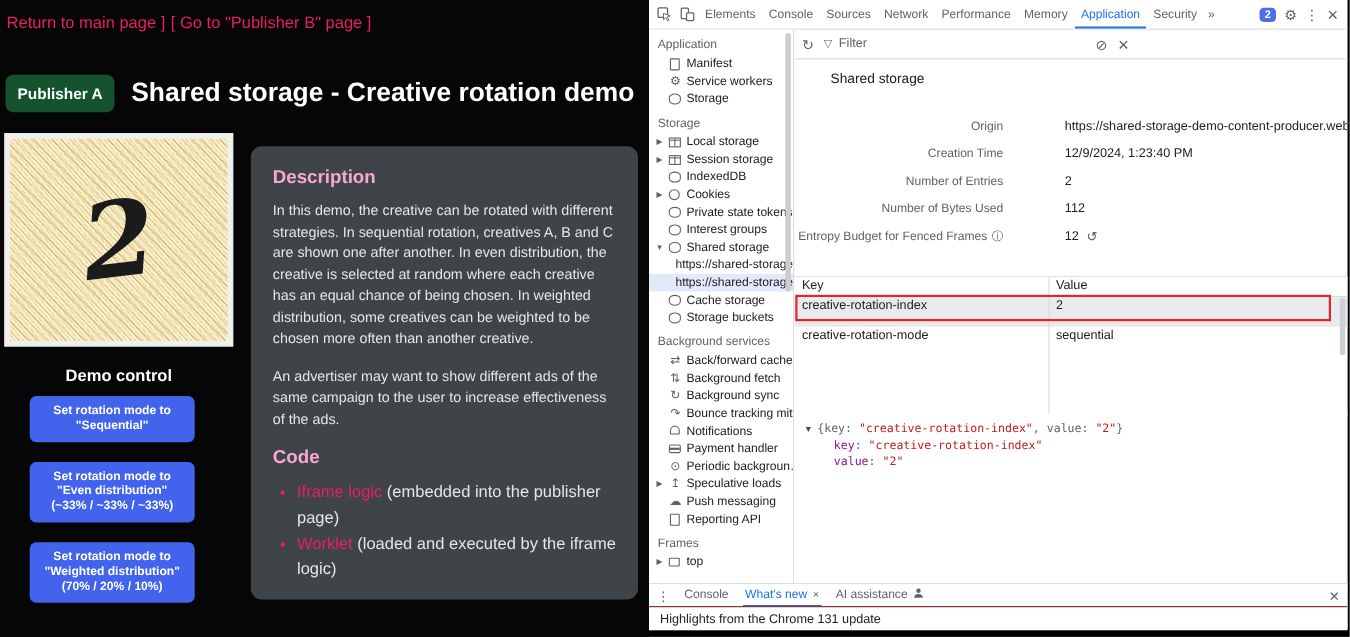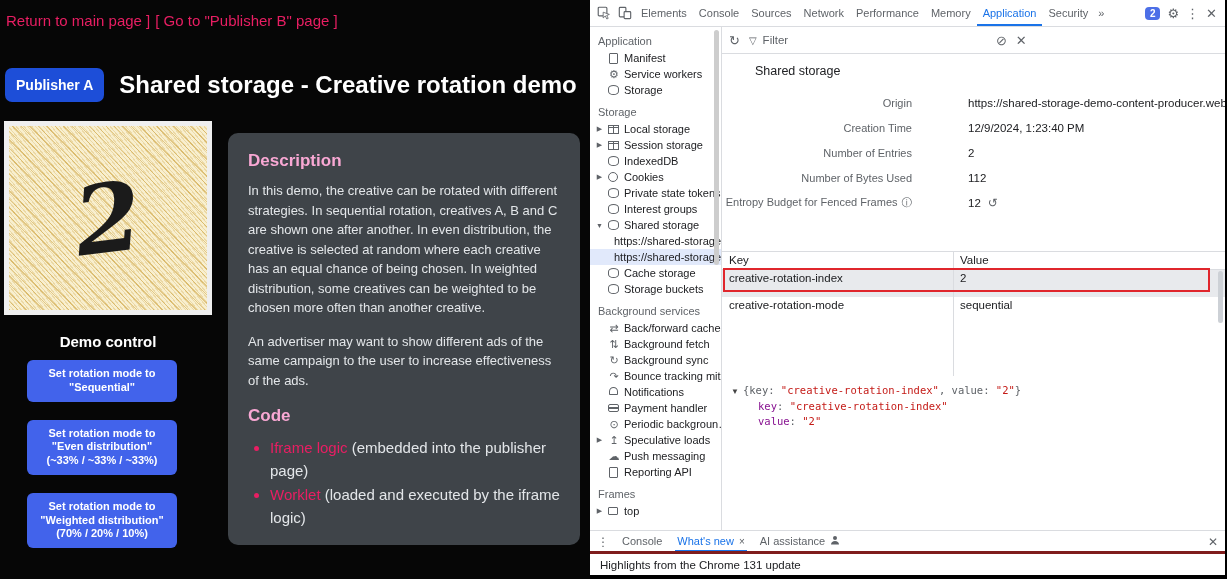--- a/index.html
+++ b/index.html
@@ -5,21 +5,21 @@
   html,body{margin:0;padding:0;}
   body{width:1227px;height:579px;background:#000;position:relative;overflow:hidden;
        font-family:"Liberation Sans",sans-serif;}
   .stage{position:absolute;inset:0;}
 
   
   .site{position:absolute;left:0;top:0;width:590px;height:579px;background:#060606;color:#fff;overflow:hidden;}
   .nav{position:absolute;top:12px;left:6px;font-size:15px;white-space:nowrap;}
   .navlink{color:#e91e63;margin-right:5px;cursor:pointer;}
   .hdr{position:absolute;top:68px;left:5px;display:flex;align-items:center;gap:15px;}
-  .badge{background:#1d4ed8;color:#fff;font-weight:bold;font-size:14px;padding:9px 11px;border-radius:7px;white-space:nowrap;text-align:center;}
+  .badge{background:#14532d;color:#fff;font-weight:bold;font-size:14px;padding:9px 11px;border-radius:7px;white-space:nowrap;text-align:center;}
   .hdr h1{font-size:24px;font-weight:bold;margin:0;white-space:nowrap;}
   .creative{position:absolute;left:4px;top:121px;width:198px;height:184px;border:5px solid #efefef;
     background-color:#f8efcf;
     background-image:
       repeating-linear-gradient(45deg, rgba(198,150,40,.45) 0 1px, transparent 1px 6px),
       repeating-linear-gradient(50deg, rgba(198,150,40,.25) 0 1px, transparent 1px 3px);
     display:flex;align-items:center;justify-content:center;}
   .creative-num{font-family:"DejaVu Serif",serif;font-style:italic;font-weight:bold;font-size:95px;
     color:#1b1b1b;transform:rotate(-7deg);line-height:1;}
   .demo-h{position:absolute;top:333px;left:4px;width:208px;text-align:center;font-weight:bold;font-size:15px;}
@@ -68,21 +68,21 @@
   .ic-frame{width:10px;height:8px;border:1px solid #5f6368;border-radius:1px;margin-right:2px;}
   .sb-scrollthumb{position:absolute;right:2px;top:30px;width:5px;height:235px;background:#cdcdcd;border-radius:3px;}
 
   .main{position:absolute;left:132px;top:27px;right:0;height:503px;}
   .toolbar{height:26px;border-bottom:1px solid #dadce0;display:flex;align-items:center;padding:0 7px;gap:9px;color:#5f6368;}
   .tool-g{font-size:13px;cursor:pointer;line-height:1;}
   .filter{display:flex;align-items:center;gap:6px;width:238px;cursor:text;font-size:11.5px;}
   .funnel{font-size:10px;}
   .content{position:absolute;top:27px;bottom:0;left:0;right:0;overflow:hidden;}
   .ss-title{padding:10px 0 0 33px;font-size:12.5px;color:#202124;}
-  #meta-rows{margin-top:12px;}
+  #meta-rows{margin-top:24px;}
   .meta-row{display:flex;height:25px;align-items:center;font-size:11.5px;}
   .meta-label{width:190px;text-align:right;color:#5f6368;flex:none;font-size:11px;}
   .meta-value{margin-left:12px;color:#202124;white-space:nowrap;overflow:hidden;display:flex;align-items:center;gap:7px;padding-left:44px;}
   .info-i{color:#5f6368;font-size:10.5px;margin-left:4px;cursor:pointer;}
   .reset-g{color:#5f6368;font-size:12px;cursor:pointer;}
 
   .dgrid{position:absolute;left:0;right:0;top:197px;height:125px;border-top:1px solid #dadce0;
     border-bottom:1px solid #dadce0;background:#fff;font-size:11.5px;}
   .dg-head{display:flex;height:17px;line-height:17px;border-bottom:1px solid #dadce0;background:#fff;}
   .dg-th{padding-left:7px;cursor:col-resize;}
@@ -105,21 +105,21 @@
   .pstr{color:#c41a16;}
 
   .drawer{position:absolute;left:0;top:530px;right:0;height:21px;border-top:1px solid #dadce0;
     display:flex;align-items:center;padding:0 7px;gap:11px;background:#fff;}
   .d-kebab{color:#5f6368;font-size:12px;cursor:pointer;}
   .d-tab{color:#5f6368;font-size:11px;height:21px;line-height:21px;display:flex;align-items:center;gap:5px;
     padding:0 2px;cursor:pointer;white-space:nowrap;}
   .d-tab.sel{color:#1a73e8;box-shadow:inset 0 -2px 0 #1a73e8;}
   .d-x{font-size:10px;color:#5f6368;cursor:pointer;}
   .drawer-close{margin-left:auto;color:#5f6368;font-size:12px;cursor:pointer;}
-  .drawer-content{position:absolute;left:0;right:0;top:551px;height:21px;border-top:3px solid #7f1d1d;
+  .drawer-content{position:absolute;left:0;right:0;top:551px;height:21px;border-top:1px solid #7f1d1d;
     display:flex;align-items:center;padding-left:10px;font-size:11.5px;color:#202124;background:#fff;}
 </style>
 </head>
 <body>
 
 <div class="stage">
 
   <div class="site">
     <div class="nav" id="top-nav"><a class="navlink">Return to main page ]</a><a class="navlink">[ Go to "Publisher B" page ]</a></div>
 

